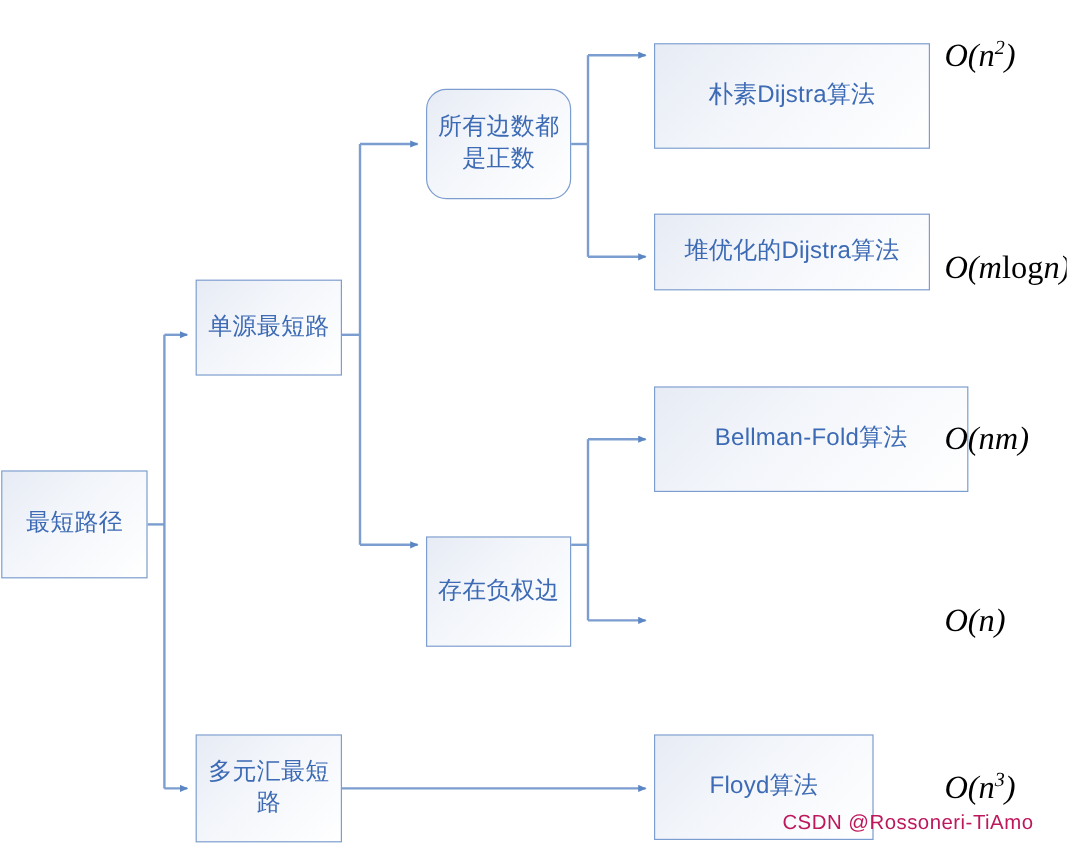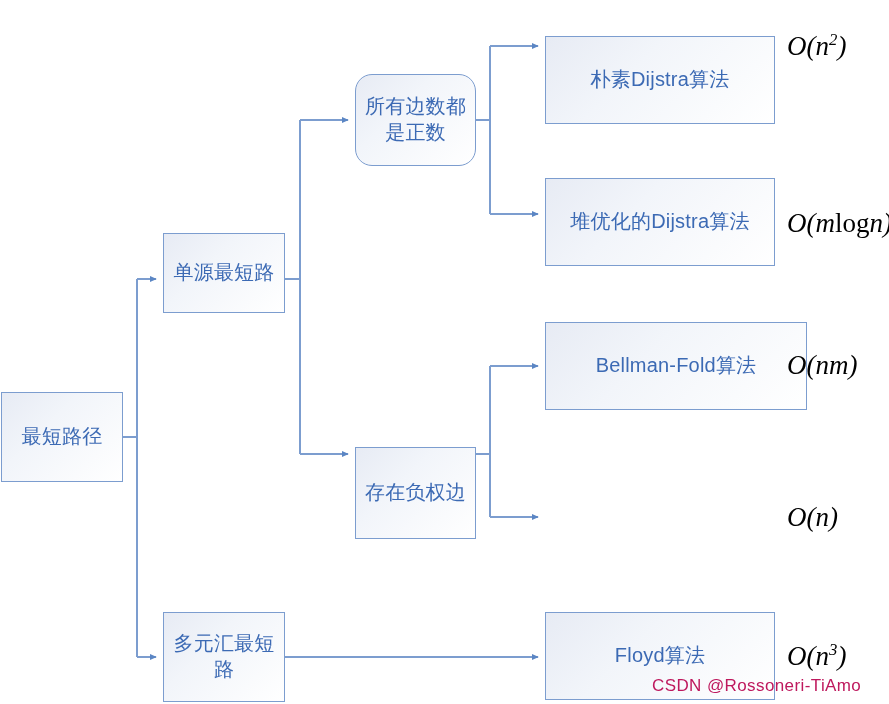--- a/index.html
+++ b/index.html
@@ -121,30 +121,30 @@
   </div>
 
   <div class="node" style="left:355px; top:408px; width:121px; height:92px;margin-top:39px;">
     <span class="lbl">存在负权边</span>
   </div>
 
   <div class="node wide" style="left:545px; top:2px; width:230px; height:88px;margin-top:34px;">
     <span class="lbl">朴素Dijstra算法</span>
   </div>
 
-  <div class="node wide" style="left:545px; top:178px; width:230px; height:88px;">
+  <div class="node wide" style="left:545px; top:178px; width:230px; height:64px;">
     <span class="lbl">堆优化的Dijstra算法</span>
   </div>
 
   <div class="node wide" style="left:545px; top:322px; width:262px; height:88px;">
     <span class="lbl">Bellman-Fold算法</span>
   </div>
 
 
-  <div class="node wide" style="left:545px; top:612px; width:230px; height:88px;align-items:center;">
+  <div class="node wide" style="left:545px; top:612px; width:183px; height:88px;align-items:center;">
     <span class="lbl">Floyd算法</span>
   </div>
 
   <div class="complexity" style="left:787px; top:32px;">
     <span>O(n</span><sup>2</sup><span>)</span>
   </div>
 
   <div class="complexity" style="left:787px; top:210px;">
     <span>O(m</span><span class="upright">log</span><span>n)</span>
   </div>

